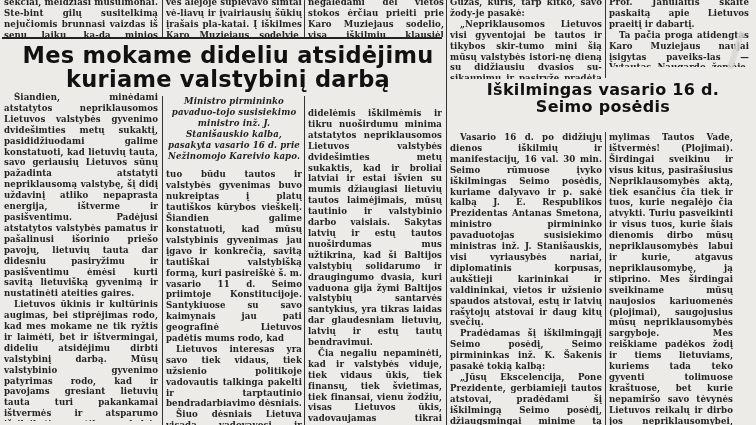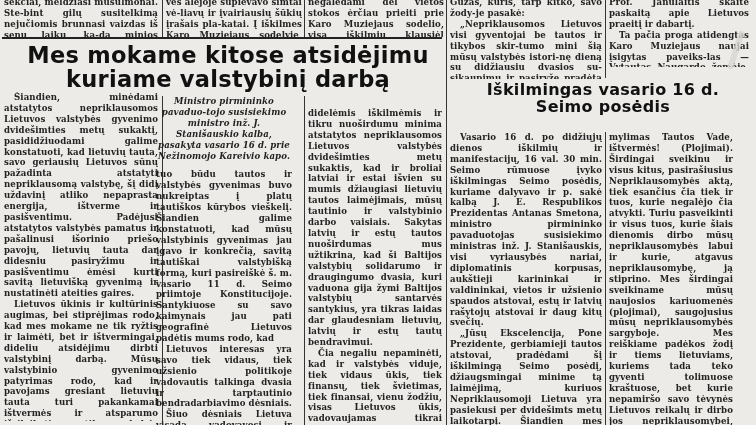--- a/index.html
+++ b/index.html
@@ -49,51 +49,52 @@
     <p class="noind">Gužas, kuris, tarp kitko, savo žody-je pasakė:</p>
     <p>„Nepriklausomos Lietuvos visi gyventojai be tautos ir tikybos skir-tumo mini šią mūsų valstybės istori-nę dieną su didžiausiu dvasios su-sikaupimu ir pasiryžę pradėtą žygį dėl Lietuvos ateities tęsti to-liau ligi galutinio laimėjimo, ligi</p>
   </div>
   <div class="vrule" style="left:605px;top:0;height:78px;"></div>
   <div class="col" style="left:609px;top:-3px;width:140px;height:70px;">
     <p class="noind">Prof. Janulaitis skaitė paskaitą apie Lietuvos praeitį ir dabartį.</p>
     <p>Ta pačia proga atidengtas Karo Muziejaus naujai įsigytas paveiks-las — Vytautas Naugardo žemėje. Gen. Nagevičius apibūdino Vytauto Didžiojo laikus. Paveikslą atidengė krašto apsaugos ministras.</p>
   </div>
 
   <div class="headline" style="left:10px;top:44px;width:436px;font-size:22.5px;">
-    <div>Mes mokame kitose atsidėjimu</div>
+    <div>Mes mokame dideliu atsidėjimu</div>
     <div>kuriame valstybinį darbą</div>
   </div>
 
   <div class="col" style="left:4px;top:92px;width:154px;height:329px;">
     <p>Šiandien, minėdami atstatytos nepriklausomos Lietuvos valstybės gyvenimo dvidešimties metų sukaktį, pasididžiuodami galime konstatuoti, kad lietuvių tauta, savo geriausių Lietuvos sūnų pažadinta atstatyti nepriklausomą valstybę, šį didį uždavinį atliko nepaprasta energija, ištverme ir pasišventimu. Padėjusi atstatytos valstybės pamatus ir pašalinusi išorinio priešo pavojų, lietuvių tauta dar didesniu pasiryžimu ir pasišventimu ėmėsi kurti savitą lietuvišką gyvenimą ir nustatinėti ateities gaires.</p>
     <p>Lietuvos ūkinis ir kultūrinis augimas, bei stiprėjimas rodo, kad mes mokame ne tik ryžtis ir laimėti, bet ir ištvermingai, dideliu atsidėjimu dirbti valstybinį darbą. Mūsų valstybinio gyvenimo patyrimas rodo, kad ir pavojams gresiant lietuvių tauta turi pakankamai ištvermės ir atsparumo išsilaikyti savo tikrame kelyje ir su padidinta energija stoja koven dėl savo buities. Lietuvos istorija pilna tokių pavyzdžių. Jau XII šimt. pavojus su'... ė mūsų protėvius, kurie ne ... atrėmė priešų pasikėsinimą, bet ir sukūrė didingą senosios Lietuvos valstybę.</p>
 
   </div>
   <div class="vrule" style="left:162px;top:96px;height:329px;"></div>
-  <div class="col" style="left:156px;top:96px;width:136px;height:329px;">
+  <div class="col" style="left:166px;top:96px;width:136px;height:329px;">
     <p class="noind intro">Ministro pirmininko pavaduo-tojo susisiekimo ministro inž. J. Stanišauskio kalba, pasakyta vasario 16 d. prie Nežinomojo Kareivio kapo.</p>
     <div style="height:8px"></div>
     <p class="noind">tuo būdu tautos ir valstybės gyvenimas buvo nukreiptas į platų tautiškos kūrybos vieškelį. Šiandien galime konstatuoti, kad mūsų valstybinis gyvenimas jau įgavo ir konkrečią, savitą tautiškai valstybišką formą, kuri pasireiškė š. m. vasario 11 d. Seimo priimtoje Konstitucijoje. Santykiuose su savo kaimynais jau pati geografinė Lietuvos padėtis mums rodo, kad</p>
-    <p>Lietuvos interesas yra savo tiek vidaus, tiek užsienio politikoje vadovautis talkinga dvasia ir tarptautinio bendradarbiavimo dėsniais.</p>
+    <p>Lietuvos interesas yra savo tiek vidaus, tiek užsienio politikoje vadovautis talkinga pakelti ir tarptautinio bendradarbiavimo dėsniais.</p>
     <p>Šiuo dėsniais Lietuva visada vadovavosi ir tebesivadovauja, siekdama išplėsti gerus abišalės pagarba, pasitikėjimu, ir teise pagrįstus tiek ūkinius, tiek kultūrinius santykius su visomis tiek artimesnėmis, tiek tolimesnėmis valstybėmis.</p>
 
   </div>
   <div class="vrule" style="left:304px;top:96px;height:329px;"></div>
   <div class="col" style="left:308px;top:108px;width:134px;height:329px;">
     <p class="noind">didelėmis iškilmėmis ir tikru nuoširdumu minima atstatytos nepriklausomos Lietuvos valstybės dvidešimties metų sukaktis, kad ir broliai latviai ir estai išvien su mumis džiaugiasi lietuvių tautos laimėjimais, mūsų tautinio ir valstybinio darbo vaisiais. Sakytas latvių ir estų tautos nuoširdumas mus užtikrina, kad ši Baltijos valstybių solidarumo ir draugingumo dvasia, kuri vaduona gija žymi Baltijos valstybių santarvės santykius, yra tikras laidas dar glaudesniam lietuvių, latvių ir estų tautų bendravimui.</p>
     <p>Čia negaliu nepaminėti, kad ir valstybės viduje, tiek vidaus ūkis, tiek finansų, tiek švietimas, tiek finansai, vienu žodžiu, visas Lietuvos ūkis, vadovaujamas tikrai sumaniu dabartinio savo pažiuktomis pažangiems ministrė pirmininko J. Tūbelio, iš metų į metus stiprėja ir auga. Užsienio prekybos balansas aktyvus ir šiais dvidešimtaisiais Nepriklausomos Lietuvos gyvenimo metais pasiekė ligi šiol dar nebūtą lygį, kokio ir geriausios ūkinės konjunktūros metais neturėjome. Mūsų prekių mainai su užsieniu ne tik verčia, bet ir tokio stovio žymiai padidėjo, rodo tendencijos dar augti. Ir valstybės požiūriu tai yra gerai ženklas. — Vadinasi, mes visapusiškai stiprėjame. Mūsų vidaus valstybinis ir ūkiniai</p>
   </div>
 
   <div class="headline" style="left:450px;top:82px;width:306px;font-size:16px;">
     <div>Iškilmingas vasario 16 d.</div>
     <div>Seimo posėdis</div>
   </div>
 
   <div class="col" style="left:450px;top:132px;width:152px;height:293px;">
     <p>Vasario 16 d. po didžiųjų dienos iškilmių ir manifestacijų, 16 val. 30 min. Seimo rūmuose įvyko iškilmingas Seimo posėdis, kuriame dalyvavo ir p. sakė kalbą J. E. Respublikos Prezidentas Antanas Smetona, ministro pirmininko pavaduotojas susisiekimo ministras inž. J. Stanišauskis, visi vyriausybės nariai, diplomatinis korpusas, aukštieji karininkai ir valdininkai, vietos ir užsienio spaudos atstovai, estų ir latvių rašytojų atstovai ir daug kitų svečių.</p>
+    <p>Pradėdamas šį iškilmingąjį Seimo posėdį, Seimo pirmininkas inž. K. Šakenis pasakė tokią kalbą:</p>
     <p>„Jūsų Ekscelencija, Pone Prezidente, gerbiamieji tautos atstovai, pradėdami šį iškilmingą Seimo posėdį, džiaugsmingai minime tą laimėjimą, kuriuos Nepriklausomoji Lietuva yra pasiekusi per dvidešimts metų laikotarpį. Šiandien mes turime jau nebe tą Lietuvą, kuri buvo prieš 20 metų svetimų valdoma. Mūsų tautos darbuotojų pastangomis ir kovomis mes esame pasiekę to, kad dvidešimt metų patys tvarkomės ir susilaukėme naujos kartos. Nepriklausomoje Lietuvoje išaugusios ir mūsų pačių išauklėtos. Mums labai malonu čia matyti daugelį tų tautos darbuotojų, kurie kūrė Nepriklausomą Lietuvą. Visų pirma aš visų tautos atstovų vardu turiu garbę širdingai pasveikinti</p>
   </div>
   <div class="vrule" style="left:605px;top:132px;height:293px;"></div>
   <div class="col" style="left:609px;top:132px;width:124px;height:293px;">
     <p class="noind">mylimas Tautos Vade, ištvermės! (Plojimai). Širdingai sveikinu ir visus kitus, pasirašiusius Nepriklausomybės aktą, tiek esančius čia tiek ir tuos, kurie negalėjo čia atvykti. Turiu pasveikinti ir visus tuos, kurie šiais dienomis dirbo mūsų nepriklausomybės labui ir kurie, atgavus nepriklausomybę, ją stiprino. Mes širdingai sveikiname mūsų naujosios kariuomenės (plojimai), saugojusius mūsų nepriklausomybės sargyboje. Mes reiškiame padėkos žodį ir tiems lietuviams, kuriems tada teko gyventi tolimuose kraštuose, bet kurie nepamiršo savo tėvynės Lietuvos reikalų ir dirbo jos nepriklausomybei, remė ją materialiai. Dėkojame ir tiems svetimųjų valstybių vyrams, kurie yra parėmę mūsų nepriklausomybės reikaluose ir moraliai mus parėmė. Įvertindami nepriklausomybės reikšmę ir tas kovas, kurias reikėjo pakelti (net mūsų tautos atstovų tarpe yra tokių, kurie dirbo nepriklausomybės labui ir kovon metu su ginklu rankose), pareiškiame tolian šventą stiprybę šį pasiaukojimu ir žengti tokiais keliais, kurie mūsų nepriklausomą Lietuvą stiprintų ir mūsų kraštą vestų į šviesią ateitį“.</p>
 
   </div>
 
   <div class="smudge" style="left:733px;top:30px;width:6px;height:40px;"></div>
 </div>

